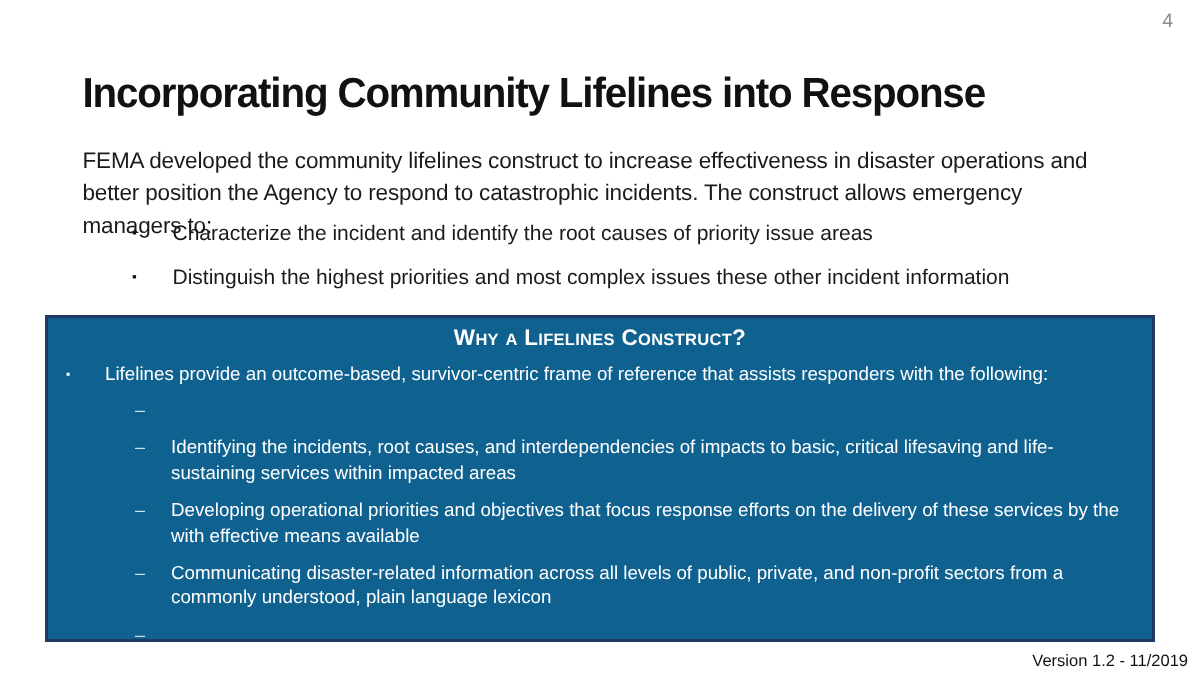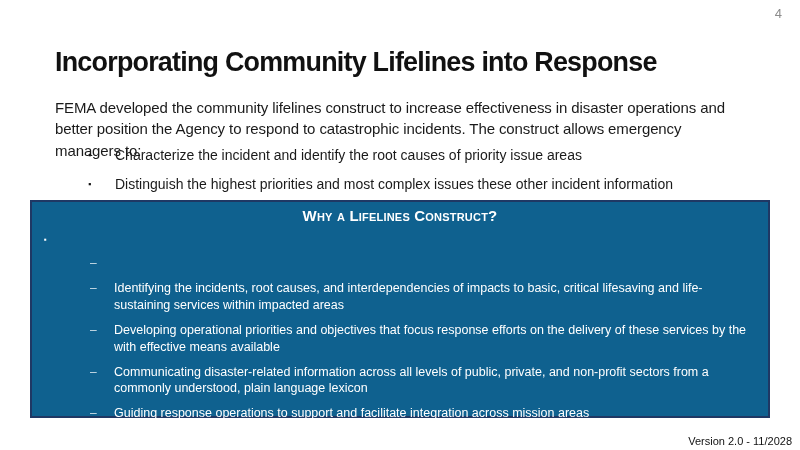--- a/index.html
+++ b/index.html
@@ -29,21 +29,21 @@
   }
   .top-bullets{
     position:absolute;left:88px;top:146px;width:680px;
     font-size:14px;line-height:1.3;
   }
   .top-bullet{display:flex;margin-bottom:11px;}
   .top-bullet .marker{
     width:27px;flex:0 0 27px;font-size:9px;line-height:18px;color:#111;
   }
   .callout{
-    position:absolute;left:30px;top:200px;width:740px;height:218px;
+    position:absolute;left:30px;top:210px;width:740px;height:218px;
     box-sizing:border-box;
     background:#0F618F;
     border:2px solid #1F3864;
     color:#ffffff;
   }
   .callout-heading{
     text-align:center;
     margin-top:5px;
     font-size:15px;font-weight:bold;
     font-variant:small-caps;
@@ -97,40 +97,40 @@
       <span class="marker">▪</span>
       <span class="text">Distinguish the highest priorities and most complex issues these other incident information</span>
     </div>
   </div>
 
   <div class="callout">
     <div class="callout-heading">Why a Lifelines Construct?</div>
     <div class="callout-body">
       <div class="lead-bullet">
         <span class="marker">▪</span>
+        <span class="text">Lifelines provide an outcome-based, survivor-centric frame of reference that assists responders with the following:</span>
       </div>
       <div class="sub-bullets">
         <div class="sub-bullet">
           <span class="marker">–</span>
         </div>
         <div class="sub-bullet">
           <span class="marker">–</span>
           <span class="text">Identifying the incidents, root causes, and interdependencies of impacts to basic, critical lifesaving and life-sustaining services within impacted areas</span>
         </div>
         <div class="sub-bullet">
           <span class="marker">–</span>
           <span class="text">Developing operational priorities and objectives that focus response efforts on the delivery of these services by the with effective means available</span>
         </div>
         <div class="sub-bullet">
           <span class="marker">–</span>
           <span class="text">Communicating disaster-related information across all levels of public, private, and non-profit sectors from a commonly understood, plain language lexicon</span>
         </div>
         <div class="sub-bullet">
           <span class="marker">–</span>
-          <span class="text">Guiding response operations to support and facilitate integration across mission areas</span>
         </div>
       </div>
     </div>
   </div>
 
-  <div class="footer-version">Version 2.0 - 11/2028</div>
+  <div class="footer-version">Version 1.2 - 11/2019</div>
 
 </div>
 
 </body></html>

